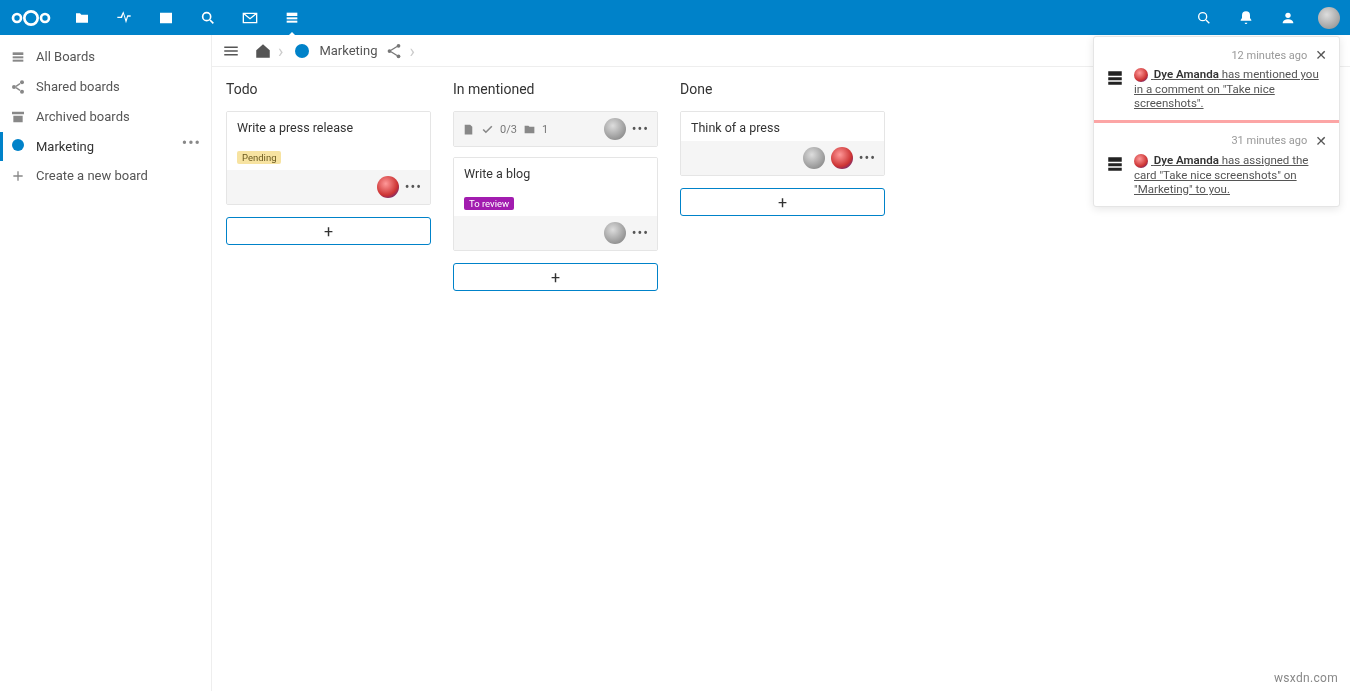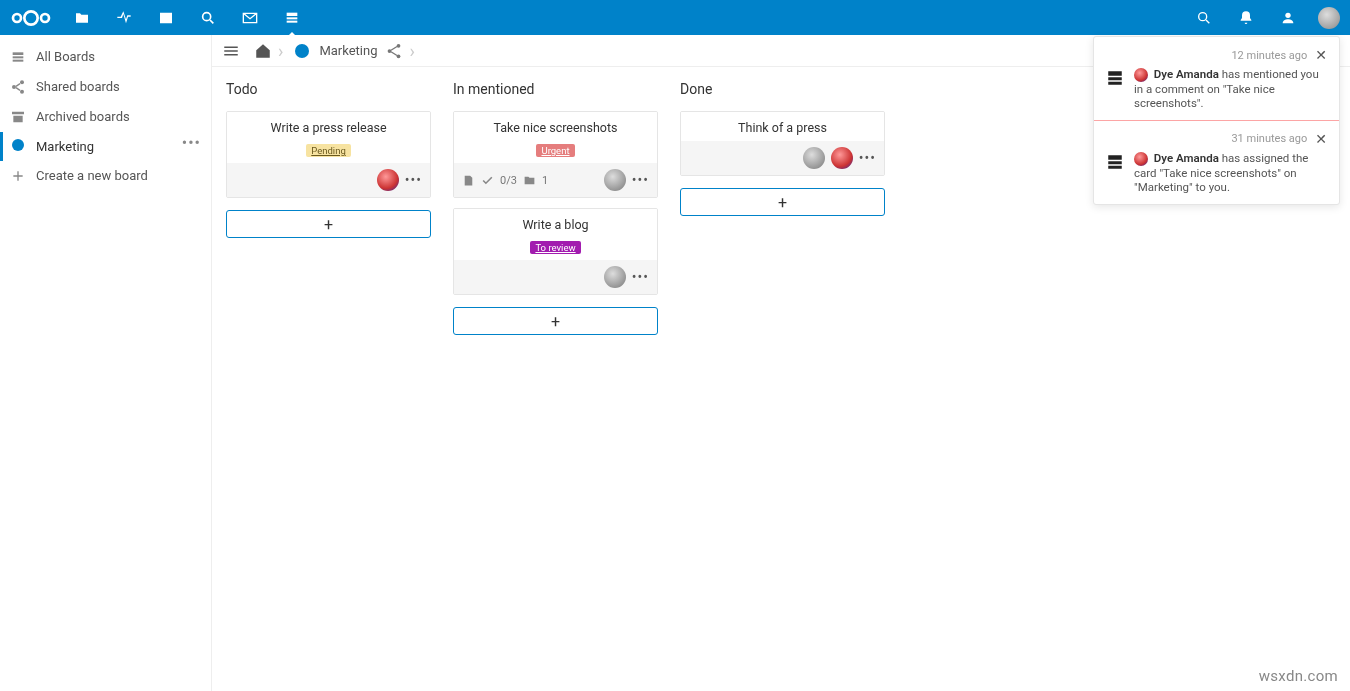--- a/index.html
+++ b/index.html
@@ -34,50 +34,50 @@
 .chev { color:#ccc; font-size:18px; padding:0 2px; }
 .tb-dot { width:14px;height:14px;border-radius:50%;background:#0082c9;margin-left:6px;margin-right:6px; }
 .tb-right { margin-left:auto; display:flex; gap:6px; }
 .tb-btn { width:24px;height:24px;border:1px solid #ddd;border-radius:3px;display:flex;align-items:center;justify-content:center;cursor:pointer;background:#fafafa; }
 .tb-btn svg{width:14px;height:14px;fill:#555;}
 
 .board { flex:1; display:flex; padding:14px 0 0 14px; gap:22px; overflow:hidden;}
 .col { width:205px; display:flex; flex-direction:column; }
 .col-wide { width:205px; }
 .col h3 { font-size:14px; font-weight:400; color:#333; margin-bottom:14px; }
-.card { background:#fff; border:1px solid #e5e5e5; border-radius:2px; margin-bottom:10px; overflow:hidden;text-align:center;}
+.card { background:#fff; border:1px solid #e5e5e5; border-radius:2px; margin-bottom:10px; overflow:hidden;}
 .card-body { padding:8px 10px 6px; font-size:12.5px; color:#333; background:#fff;}
-.badge { display:inline-block; font-size:9.5px; padding:1px 5px; border-radius:2px; margin-top:9px;text-decoration:underline;}
+.badge { display:inline-block; font-size:9.5px; padding:1px 5px; border-radius:2px; margin-top:16px;}
 .b-yellow{background:#f7e3a1;color:#6b5a1f;}
 .b-red{background:#e57d7d;color:#fff;}
 .b-blue{background:#a21caf;color:#fff;}
 .card-foot { background:#f5f5f5; padding:6px 8px; display:flex; align-items:center; gap:6px; font-size:11px; color:#777;}
 .card-foot .fspacer{flex:1;}
 .mini-av { width:22px;height:22px;border-radius:50%; }
 .av1{background:radial-gradient(circle at 40% 35%,#f99,#c33 60%,#22a 100%);}
 .av2{background:radial-gradient(circle at 40% 35%,#ddd,#777);}
 .card-more{font-size:14px;color:#555;letter-spacing:1px;cursor:pointer;line-height:6px;}
 .add-card { border:1px solid #0082c9; border-radius:3px; height:28px; display:flex;align-items:center;justify-content:center;cursor:pointer;color:#333;font-size:16px;margin-top:2px;}
 .foot-icn{width:13px;height:13px;fill:#888;}
 
 
 .notif { position:absolute; top:36px; right:10px; width:247px; background:#fff; border:1px solid #e5e5e5; border-radius:3px; box-shadow:0 2px 8px rgba(0,0,0,.1); z-index:20;}
-.notif-item { padding:10px 12px; font-size:11.5px; color:#555; border-bottom:1px solid #fca5a5; }
+.notif-item { padding:10px 12px; font-size:11.5px; color:#555; border-bottom:3px solid #fca5a5; }
 .notif-item:last-child{border-bottom:none;}
 .ni-head { display:flex; align-items:center; justify-content:flex-end; gap:8px; margin-bottom:4px;}
 .ni-time { color:#999; font-size:11px;}
 .ni-close { cursor:pointer; font-size:14px; color:#555;}
-.ni-row { display:flex; gap:10px; }
+.ni-row { display:flex; gap:10px;text-decoration:underline; }
 .ni-app { width:18px;height:18px; margin-top:2px;}
 .ni-app svg{width:18px;height:18px;fill:#222;}
 .ni-av { width:14px;height:14px;border-radius:50%;display:inline-block;vertical-align:middle;margin-right:3px;}
 .ni-body b{color:#333;font-weight:600;}
 .ni-sub { color:#aaa; margin-top:8px; font-size:11px;}
 
-.watermark { position:absolute; bottom:6px; right:12px; font-size:15px; color:#888; letter-spacing:.3px;}
+.watermark { position:absolute; bottom:6px; right:12px; font-size:12px; color:#888; letter-spacing:.3px;}
 </style>
 </head>
 <body>
 
 <div class="header">
   <div class="logo">
     <svg viewBox="0 0 62 30">
         <circle cx="10" cy="15" r="6" fill="none" stroke="#fff" stroke-width="4"></circle>
         <circle cx="31" cy="15" r="10" fill="none" stroke="#fff" stroke-width="4"></circle>
         <circle cx="52" cy="15" r="6" fill="none" stroke="#fff" stroke-width="4"></circle>
@@ -234,24 +234,20 @@
             <span class="mini-av av1"></span>
             <span class="card-more">•••</span>
           </div>
         </div>
         <div class="add-card">+</div>
       </div>
 
       <div class="col col-wide">
         <h3>In mentioned</h3>
         <div class="card">
-          <div class="card-body">
-            <div>Take nice screenshots</div>
-            <span class="badge b-red">Urgent</span>
-          </div>
           <div class="card-foot">
             <svg class="foot-icn" viewBox="0 0 24 24">
                 <path d="M5 3h10l4 4v14H5z M5 3v18" fill="#888"></path>
               </svg>
             <svg class="foot-icn" viewBox="0 0 24 24">
                 <path d="M4 12l5 5L20 6" fill="none" stroke="#888" stroke-width="3"></path>
               </svg>
             <span>0/3</span>
             <svg class="foot-icn" viewBox="0 0 24 24">
                 <path d="M3 5h7l2 2h9v12H3z" fill="#888"></path>

